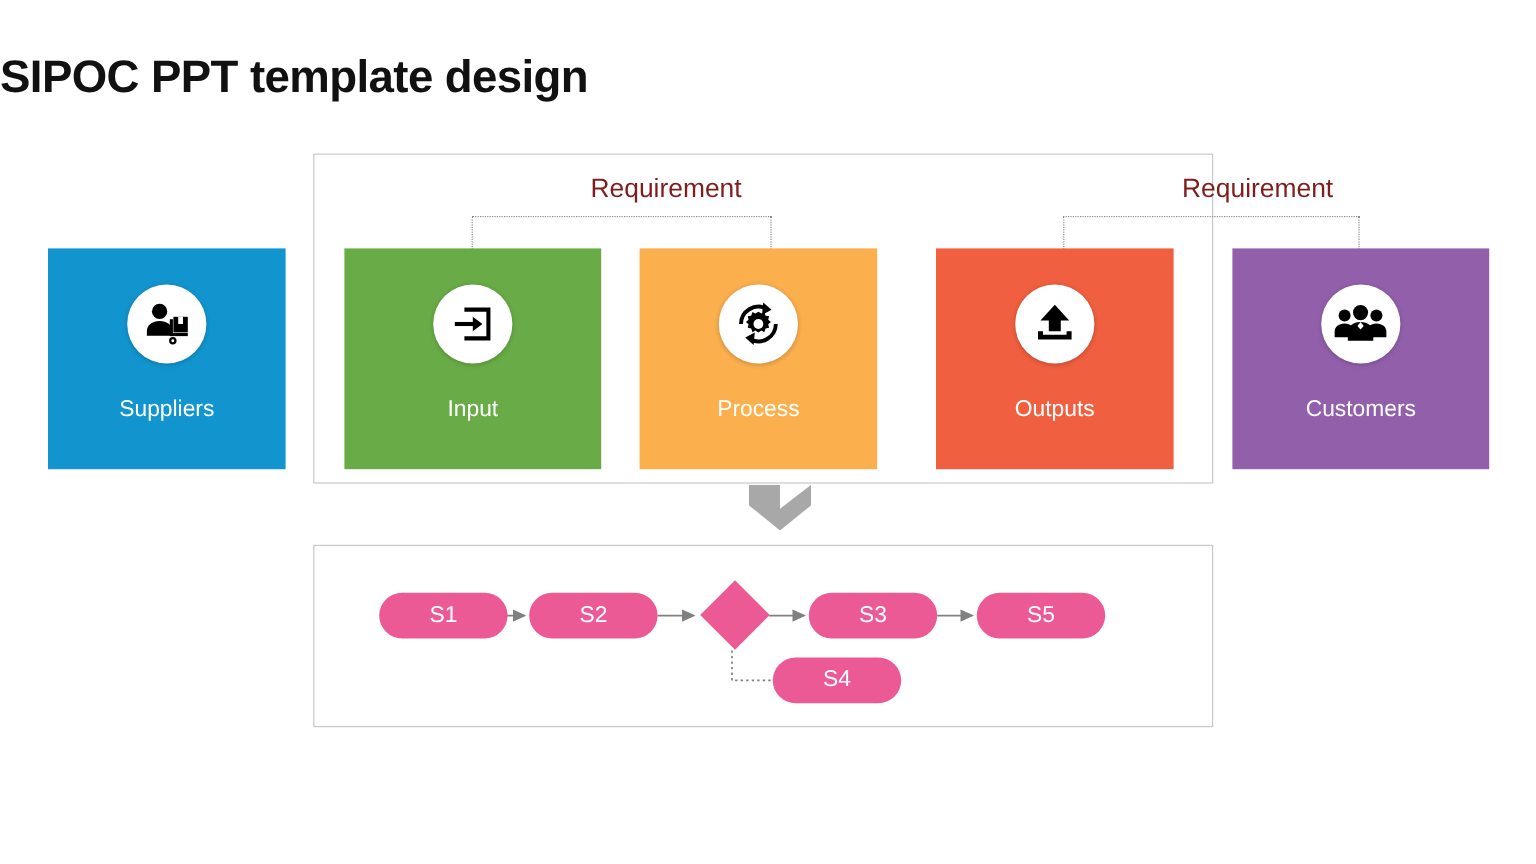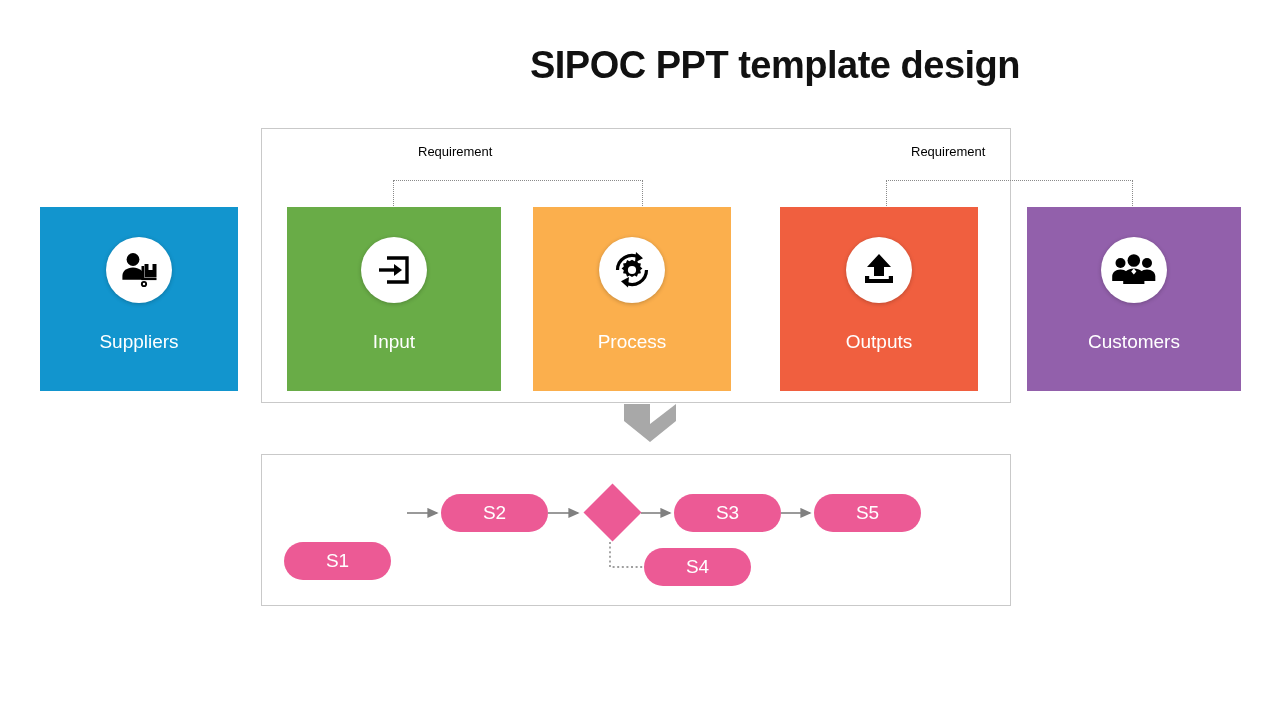--- a/index.html
+++ b/index.html
@@ -15,21 +15,21 @@
     font-family: "Liberation Sans", sans-serif;
     color: #222222;
   }
 
   
   #page-title {
     position: absolute;
     left: 0;
     top: 44px;
     width: 1020px;
-    text-align: right;
+    text-align: left;
     font-size: 38px;
     font-weight: bold;
     letter-spacing: -0.5px;
     color: #111111;
   }
 
   
   #sipoc-frame {
     position: absolute;
     left: 261px;
@@ -47,23 +47,23 @@
     width: 750px;
     height: 152px;
     border: 1px solid #c9c9c9;
     box-sizing: border-box;
     background: transparent;
   }
 
   
   .req-label {
     position: absolute;
-    font-size: 13px;
-    color: #000000;
-    text-align: left;
+    font-size: 22px;
+    color: #7f1d1d;
+    text-align: right;
     white-space: nowrap;
   }
   #req-label-1 { left: 418px; top: 144px; width: 200px; }
   #req-label-2 { left: 911px; top: 144px; width: 200px; }
 
   
   .req-bracket {
     position: absolute;
     border-top: 1px dotted #8a8a8a;
     border-left: 1px dotted #8a8a8a;
@@ -126,21 +126,21 @@
     position: absolute;
     height: 38px;
     background: #ec5a95;
     border-radius: 19px;
     color: #ffffff;
     font-size: 19px;
     display: flex;
     align-items: center;
     justify-content: center;
   }
-  #pill-s1 { left: 284px; top: 494px; width: 107px; margin-top: 48px; }
+  #pill-s1 { left: 316px; top: 494px; width: 107px; }
   #pill-s2 { left: 441px; top: 494px; width: 107px; }
   #pill-s3 { left: 674px; top: 494px; width: 107px; }
   #pill-s5 { left: 814px; top: 494px; width: 107px; }
   #pill-s4 { left: 644px; top: 548px; width: 107px; }
 
   #diamond-decision {
     position: absolute;
     left: 583px;
     top: 484px;
     width: 58px;

